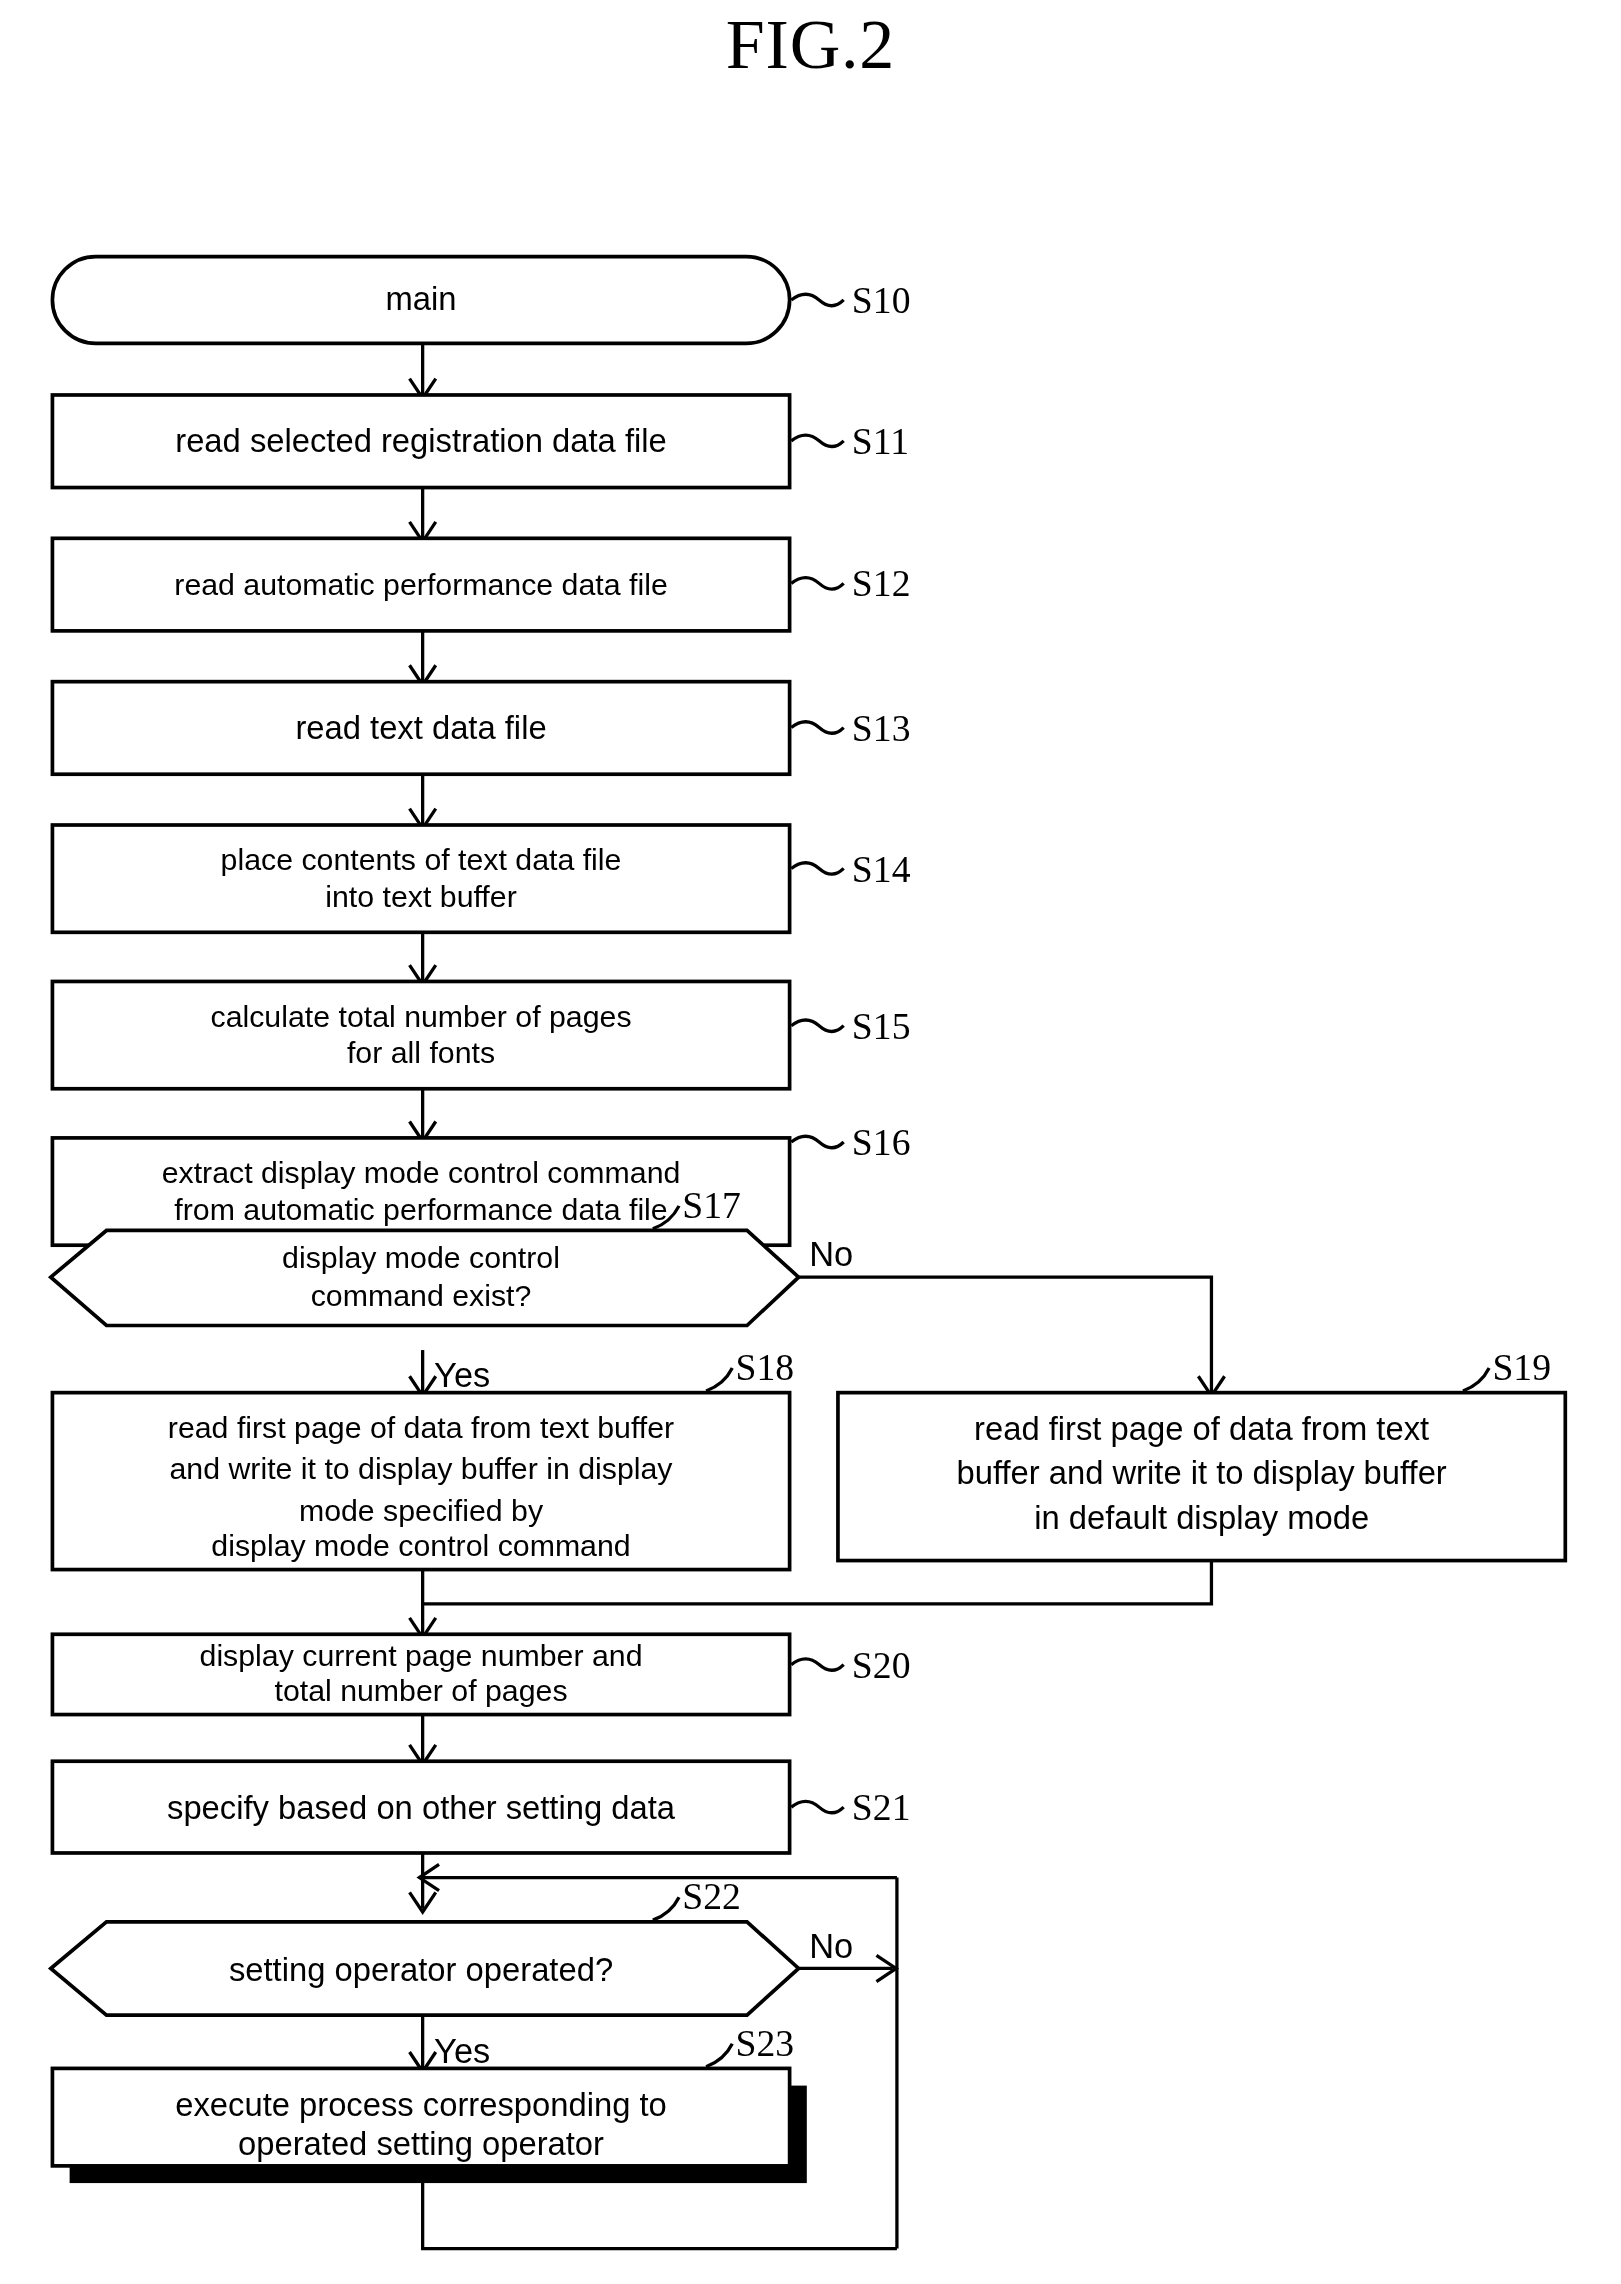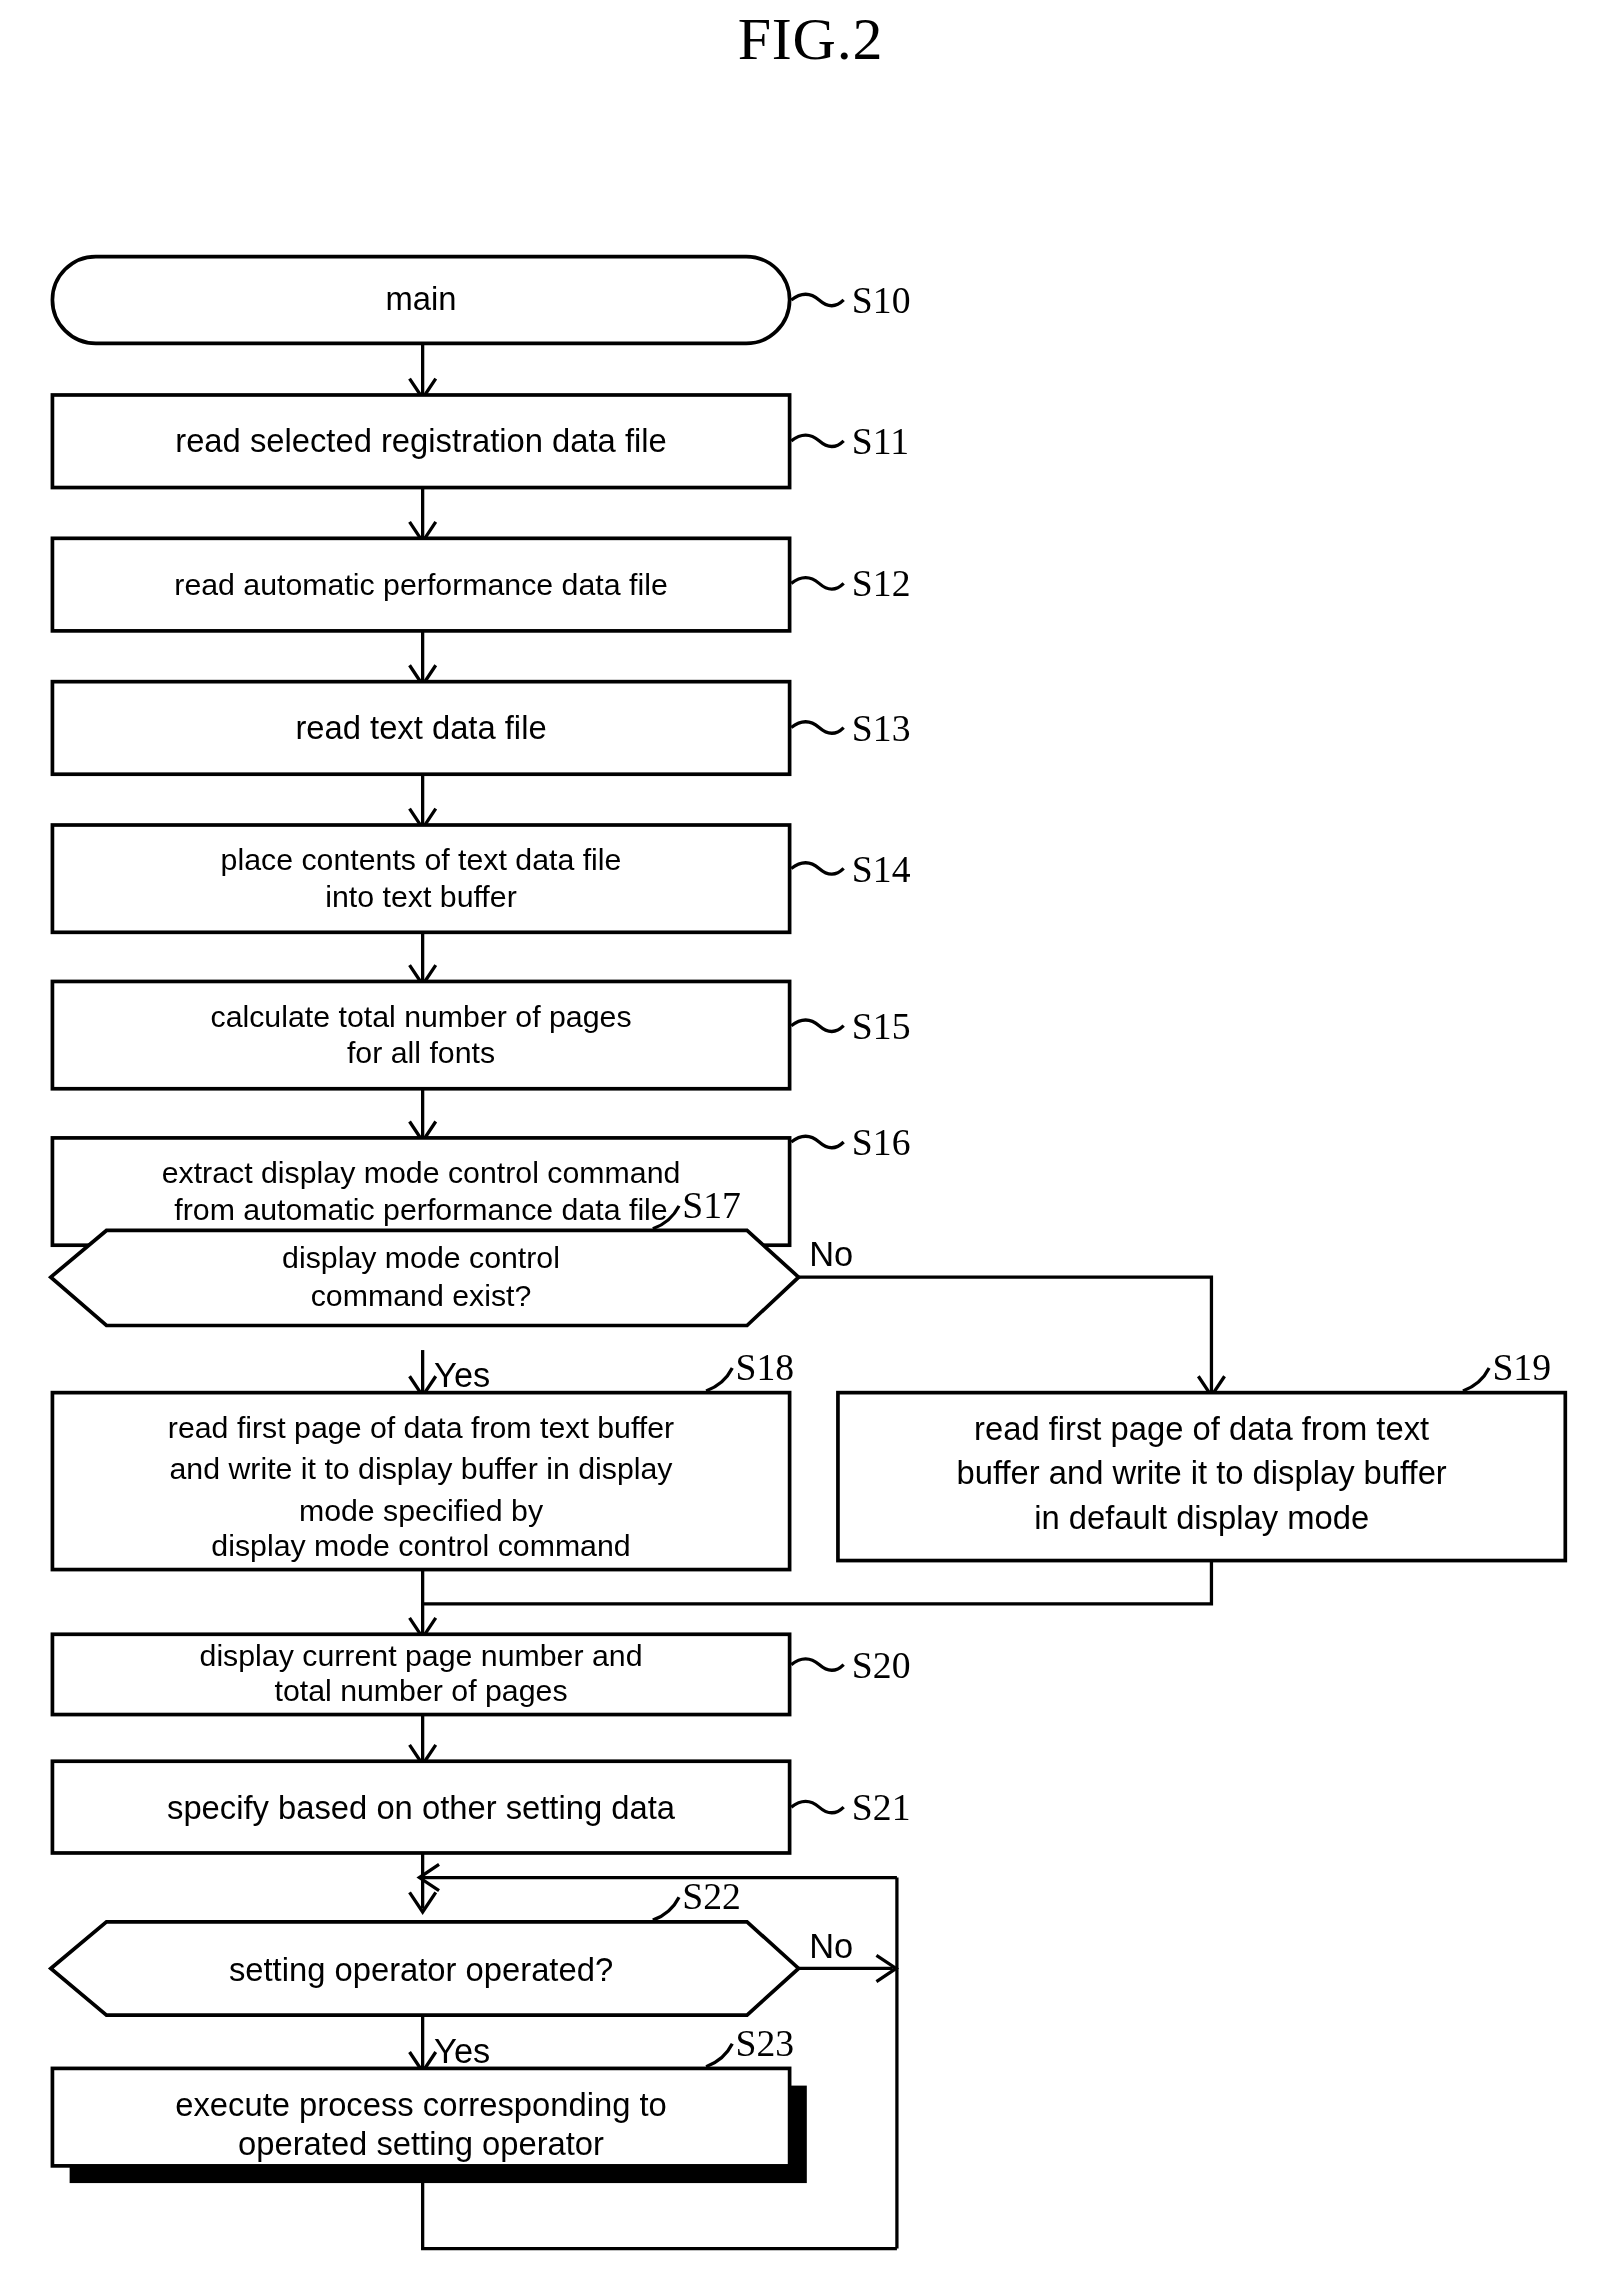--- a/index.html
+++ b/index.html
@@ -21,21 +21,21 @@
     width: 1621px;
     height: 2284px;
   }
   .fig-title {
     position: absolute;
     left: 0;
     top: 4.9px;
     width: 1621px;
     text-align: center;
     font-family: "Liberation Serif", serif;
-    font-size: 60px;
+    font-size: 70px;
     letter-spacing: 0.8px;
     color: #000;
   }
   svg { display: block; }
   text {
     font-family: "Liberation Sans", sans-serif;
     fill: #000000;
   }
   .node-text { font-size: 37px; }
   .node-text-lg { font-size: 40px; }

